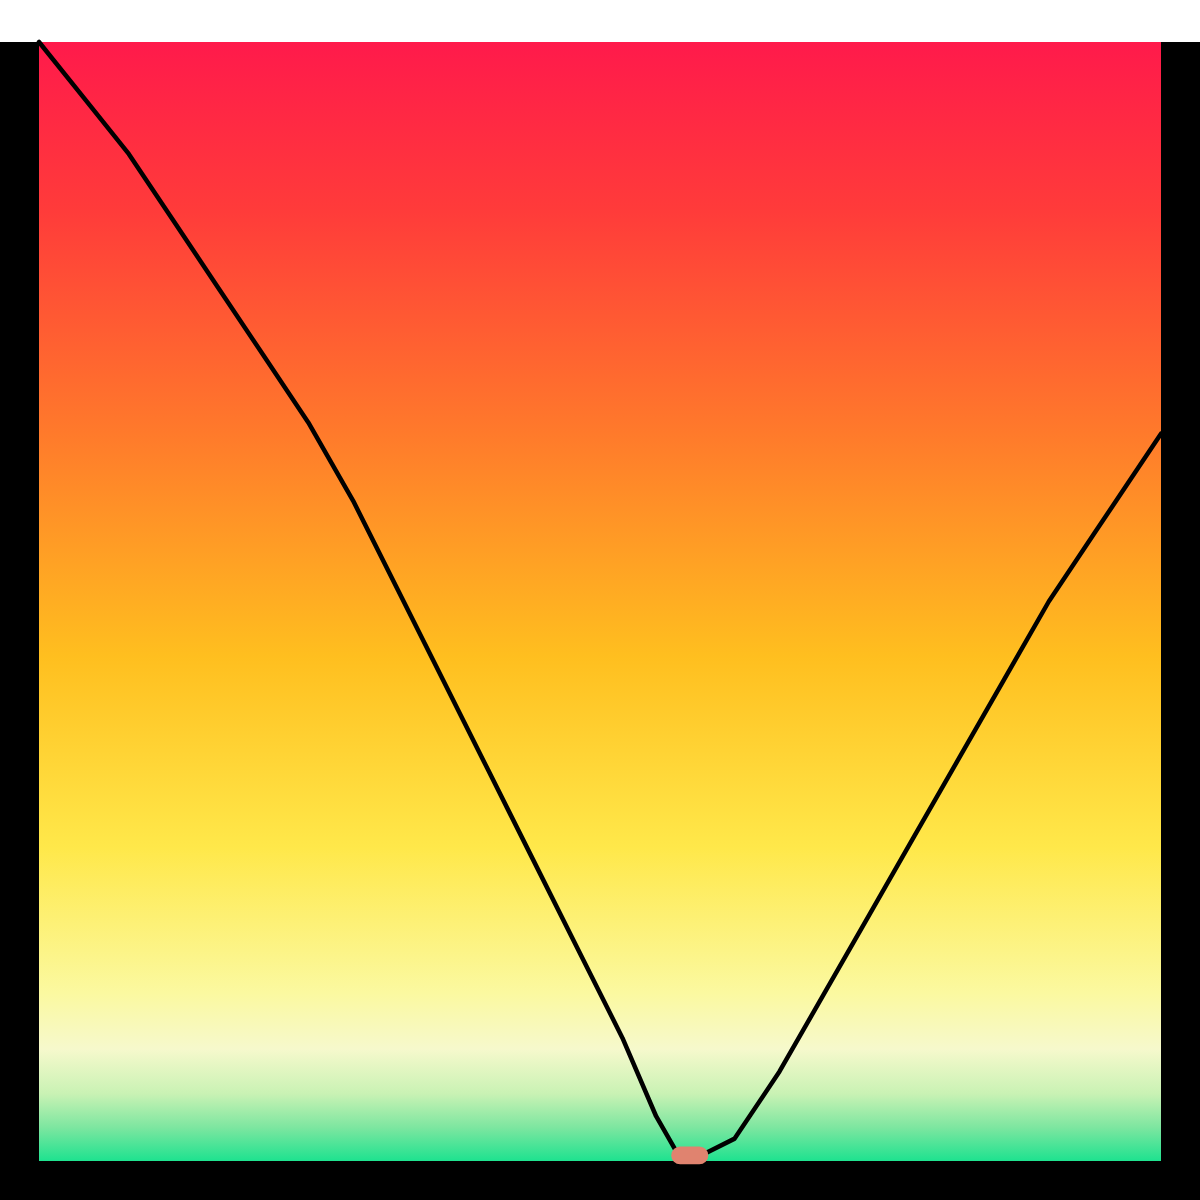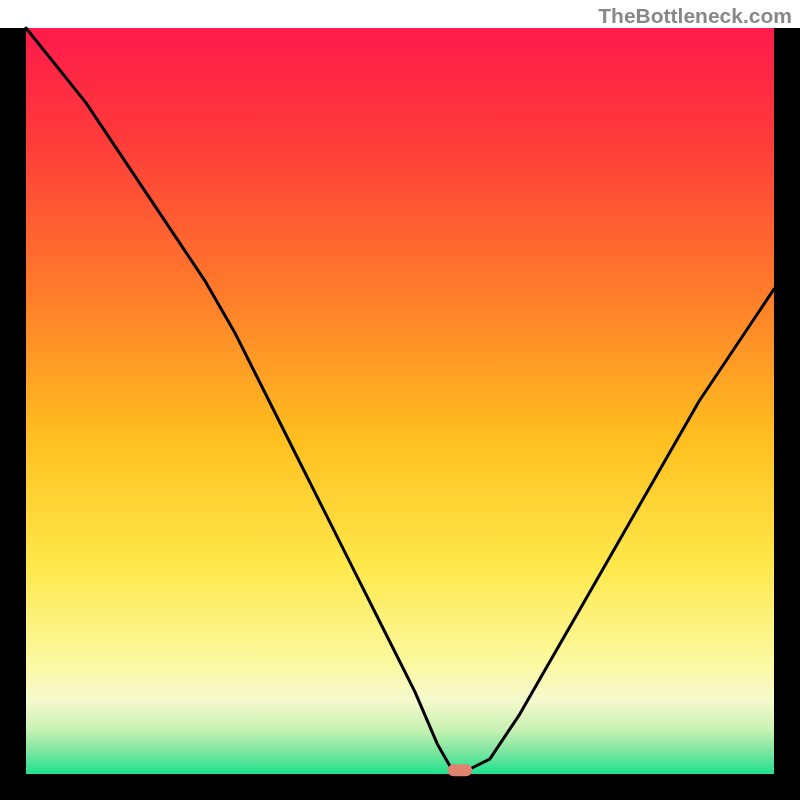--- a/index.html
+++ b/index.html
@@ -22,21 +22,20 @@
     color: #888888;
     letter-spacing: 0px;
     z-index: 5;
   }
   svg { display: block; }
 </style>
 </head>
 <body>
 
 <div class="chart-wrap">
-  <div class="watermark">TheBottleneck.com</div>
   <svg id="chart-svg" width="800" height="800" viewBox="0 0 800 800">
       <defs>
         <linearGradient id="bg-grad" x1="0" y1="0" x2="0" y2="1">
           <stop offset="0%" stop-color="#ff1a4b"></stop>
           <stop offset="15%" stop-color="#ff3b3a"></stop>
           <stop offset="35%" stop-color="#ff7a2b"></stop>
           <stop offset="55.00000000000001%" stop-color="#ffbf1f"></stop>
           <stop offset="72%" stop-color="#ffe84a"></stop>
           <stop offset="85%" stop-color="#fbf9a0"></stop>
           <stop offset="90%" stop-color="#f6f9cc"></stop>

